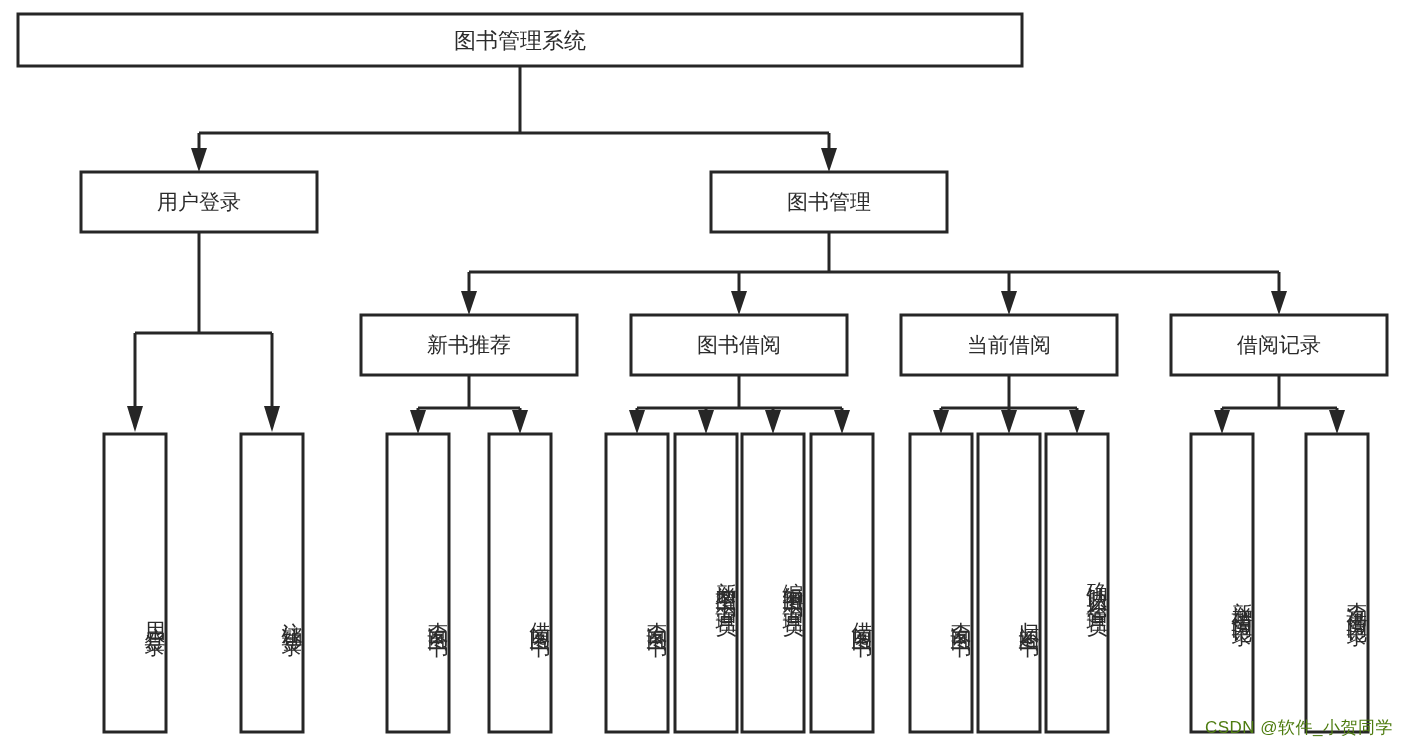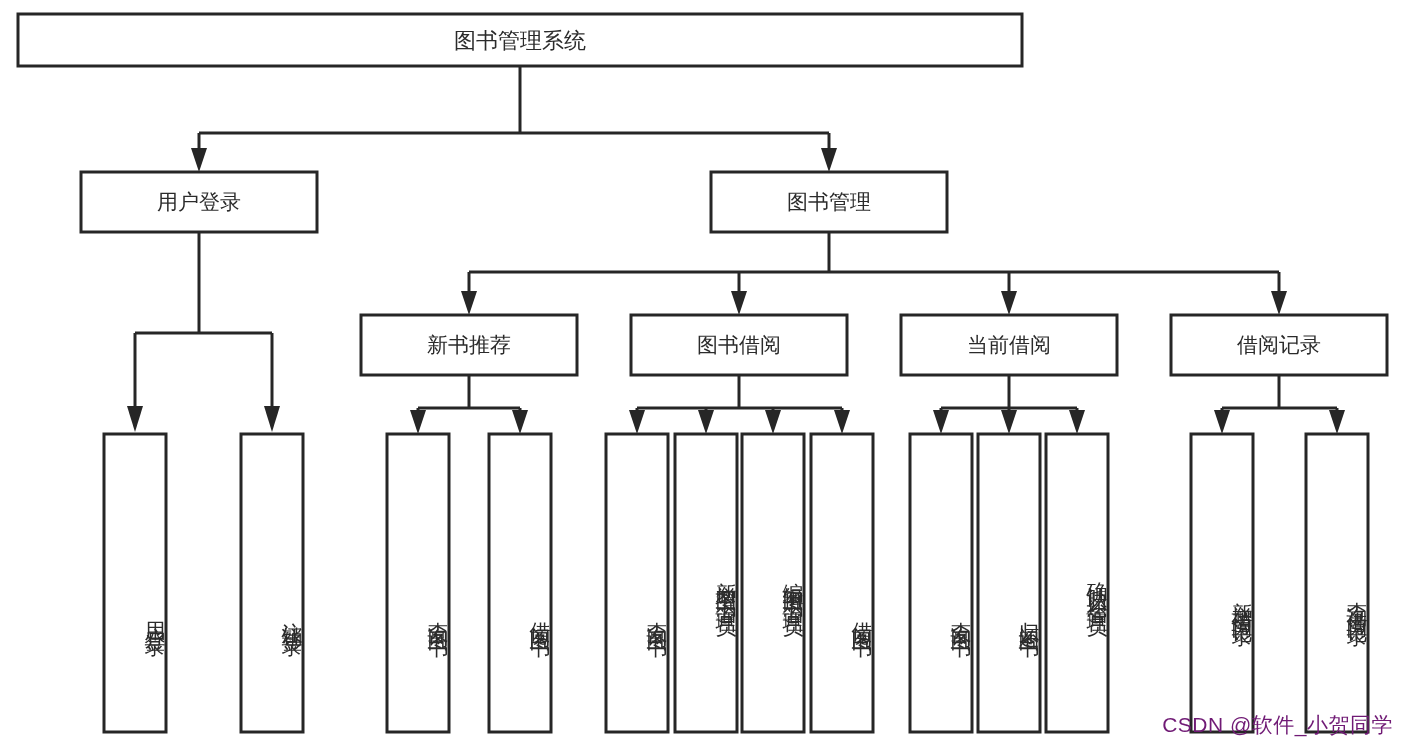--- a/index.html
+++ b/index.html
@@ -35,22 +35,22 @@
     color:#2b2b2b;
     display:flex;
     align-items:flex-start;
     justify-content:center;
     white-space:nowrap;
     pointer-events:none;
   }
   .watermark{
     position:absolute;
     right:12px;bottom:8px;
-    color:#701a75;
-    font-size:21px;
+    color:#4d7c0f;
+    font-size:17px;
     font-family:"Liberation Sans","DejaVu Sans",sans-serif;
     letter-spacing:0.5px;
     user-select:none;
   }
 </style>
 </head>
 <body>
 
 <div id="diagram-root">
 

